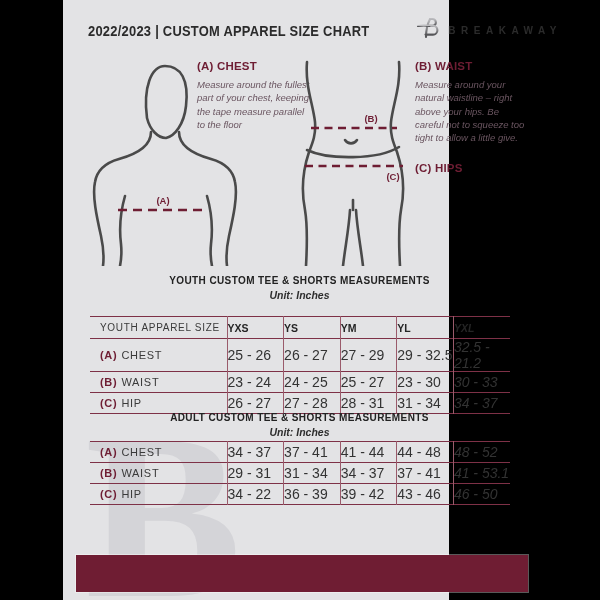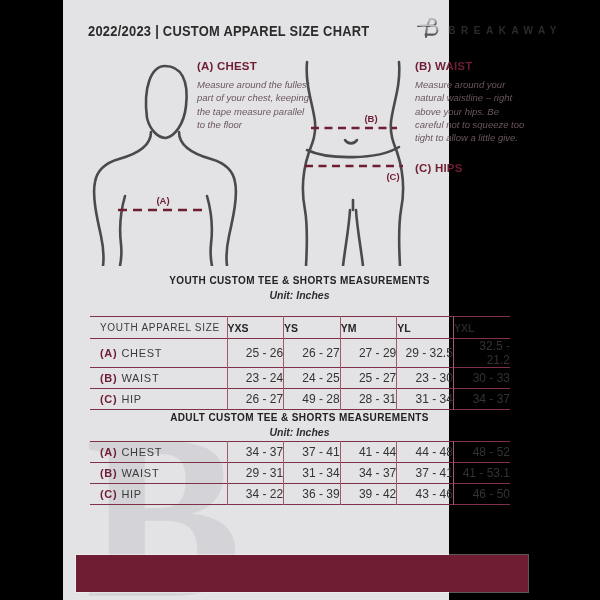--- a/index.html
+++ b/index.html
@@ -22,23 +22,23 @@
   
   .sec-title{position:absolute;left:0;width:473px;text-align:center;font-size:10px;font-weight:700;color:#222;letter-spacing:.4px;}
   .sec-unit{position:absolute;left:0;width:473px;text-align:center;font-size:10.5px;font-style:italic;font-weight:600;color:#2e2e2e;}
 
   
   table.size{position:absolute;left:27px;width:420px;border-collapse:collapse;table-layout:fixed;border-top:1.5px solid #7e3147;}
   table.size col.c-label{width:137px;}
   table.size col.c-val{width:56.6px;}
   table.size tr{border-bottom:1.5px solid #7e3147;}
   table.size th,table.size td{border-right:1px solid #9a5b6b;padding:0;background:transparent;}
-  table.size th:last-child,table.size td:last-child{border-right:none;}
+  table.size th:last-child,table.size td:last-child{border-right:none;font-style:italic;}
   table.size th{height:21px;font-size:10.5px;font-weight:700;color:#252525;text-align:left;}
-  table.size td{height:20px;font-size:12px;font-weight:400;color:#333;text-align:right;}
+  table.size td{height:20px;font-size:14px;font-weight:400;color:#333;text-align:left;}
   table.size .label-cell{text-align:left;padding-left:10px;font-size:10px;letter-spacing:.7px;color:#3a3a3a;font-weight:400;}
   table.size td.label-cell{font-size:11px;}
   .pfx{color:#6e1d33;font-weight:700;margin-right:4px;}
 
   
   .watermark{position:absolute;left:22px;top:400px;font-family:"Liberation Serif",serif;font-size:235px;font-weight:700;color:#d4d4d8;line-height:1;user-select:none;}
   .footer-band{position:absolute;left:13px;top:555px;width:452px;height:37px;background:#6f1d33;box-shadow:0 0 0 1px rgba(255,255,255,.35);}
 
   svg text{font-family:"Liberation Sans",sans-serif;}
 </style>
@@ -152,21 +152,21 @@
         <td class="label-cell"><span class="pfx">(B)</span><span>WAIST</span></td>
         <td>23 - 24</td>
         <td>24 - 25</td>
         <td>25 - 27</td>
         <td>23 - 30</td>
         <td>30 - 33</td>
       </tr>
       <tr>
         <td class="label-cell"><span class="pfx">(C)</span><span>HIP</span></td>
         <td>26 - 27</td>
-        <td>49 - 28</td>
+        <td>27 - 28</td>
         <td>28 - 31</td>
         <td>31 - 34</td>
         <td>34 - 37</td>
       </tr>
     </tbody>
       </table>
 
     <div class="sec-title" style="top:412px;">ADULT CUSTOM TEE &amp; SHORTS MEASUREMENTS</div>
     <div class="sec-unit" style="top:426px;">Unit: Inches</div>
 

